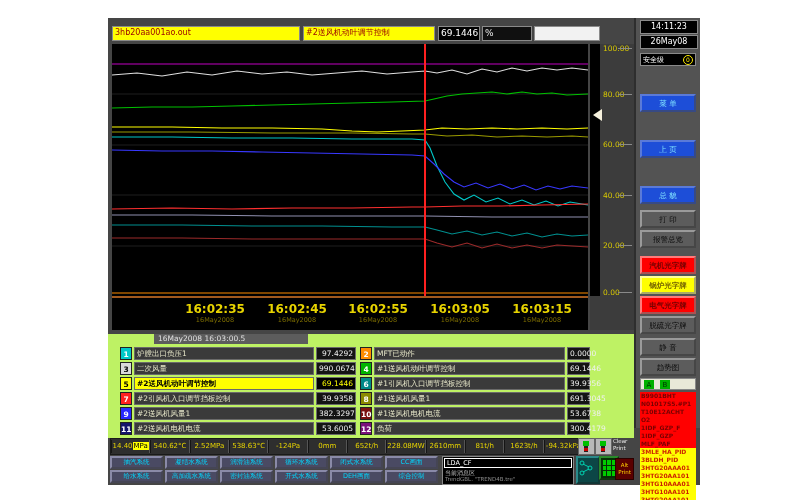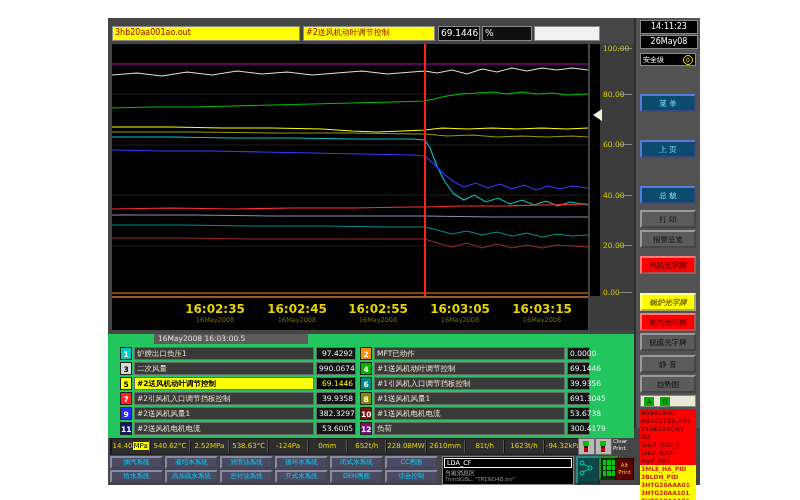--- a/index.html
+++ b/index.html
@@ -22,21 +22,21 @@
   .xlab .t{color:#e8d400;font-size:12px;font-weight:bold;white-space:nowrap;}
   .xlab .d{color:#7c6c00;font-size:6.5px;white-space:nowrap;}
   
   #yscale{position:absolute;left:482px;top:26px;width:44px;height:286px;background:#3c3c3c;}
   #ybar{position:absolute;left:0;top:0;width:10px;height:252px;background:#000;}
   .ylab{position:absolute;left:13px;color:#d8c800;font-size:7.5px;white-space:nowrap;}
   .ytick{position:absolute;left:28px;width:14px;height:1px;background:#8a8a8a;}
   #pointer{position:absolute;left:3px;width:0;height:0;border-top:6px solid transparent;
     border-bottom:6px solid transparent;border-right:9px solid #f5f0dc;}
   
-  #legend{position:absolute;left:0;top:316px;width:526px;height:104px;background:#22c55e;}
+  #legend{position:absolute;left:0;top:316px;width:526px;height:104px;background:#bef264;}
   #legend-ts{position:absolute;left:46px;top:0;width:150px;height:10px;background:#5c5c5c;
     color:#e0e0e0;font-size:7.5px;line-height:10px;padding-left:4px;}
   #lcol{position:absolute;left:12px;top:13px;width:236px;}
   #rcol{position:absolute;left:252px;top:13px;width:230px;}
   .lrow{display:flex;height:13px;margin-bottom:2px;align-items:stretch;}
   .numbox{width:12px;font-size:7.5px;font-weight:bold;color:#fff;text-align:center;line-height:13px;
     border:1px solid #222;margin-right:2px;box-sizing:border-box;}
   .lbl{flex:1;background:#3a3a3a;border:1px solid #6a6a6a;color:#e6e6c8;font-size:7.5px;
     line-height:11px;padding:0 2px;white-space:nowrap;overflow:hidden;box-sizing:border-box;margin-right:2px;}
   .lval{background:#141414;border:1px solid #6a6a6a;color:#f0f0f0;font-size:7.5px;line-height:11px;
@@ -79,24 +79,24 @@
   #sidebar{position:absolute;left:526px;top:0;width:66px;height:410px;background:#535353;
     border-left:2px solid #2e2e2e;box-sizing:border-box;padding:2px 3px 0 4px;}
   .sb-black{width:56px;height:12px;background:#000;border:1px solid #8a8a8a;color:#fff;font-size:8px;
     line-height:11px;text-align:center;}
   #sb-sec{width:56px;height:13px;background:#000;border:1px solid #8a8a8a;color:#fff;font-size:7px;
     line-height:12px;display:flex;justify-content:space-between;padding:0 2px;box-sizing:border-box;}
   #sb-sec .lvl{color:#ffee00;border:1px solid #ffee00;border-radius:50%;width:8px;height:8px;
     line-height:8px;font-size:6px;text-align:center;margin-top:1px;}
   .sbtn{width:56px;height:18px;font-size:7.5px;text-align:center;line-height:15px;cursor:pointer;
     white-space:nowrap;overflow:hidden;box-sizing:border-box;}
-  .sbtn.blue{background:#0c4a6e;color:#7fe0ff;border:2px outset #5a7ad8;margin-top:28px;}
+  .sbtn.blue{background:#1d4ed8;color:#7fe0ff;border:2px outset #5a7ad8;margin-top:28px;}
   .sbtn.gray{background:#5c5c5c;color:#0a0a0a;border:2px outset #9a9a9a;}
   .sbtn.red{background:#ff0000;color:#7a0000;border:2px outset #ff7a7a;font-weight:bold;}
-  .sbtn.yellow{background:#ffff00;color:#7a6a00;border:2px outset #ffff9a;font-weight:bold;font-style:italic;}
+  .sbtn.yellow{background:#ffff00;color:#7a6a00;border:2px outset #ffff9a;font-weight:bold;}
   #sb-tabs{width:56px;height:12px;background:#e8e8d8;border:1px solid #888;display:flex;gap:6px;
     padding-left:3px;box-sizing:border-box;margin-bottom:2px;}
   #sb-tabs span{background:#00b000;color:#003000;font-size:7px;line-height:10px;width:10px;
     text-align:center;margin-top:1px;height:9px;}
   .alarm{width:56px;height:8px;font-size:6px;font-weight:bold;line-height:8px;white-space:nowrap;
     overflow:hidden;padding-left:1px;box-sizing:border-box;cursor:pointer;}
   .alarm.red{background:#ff0000;color:#7a0000;}
   .alarm.yellow{background:#ffff00;color:#cc2200;}
 </style>
 </head>
@@ -323,21 +323,21 @@
     <div id="sb-sec" style="margin-bottom:5px;">
       <span>安全级</span>
       <span class="lvl">0</span>
     </div>
     <div id="navbtns">
         <div class="sbtn blue" style="margin-bottom: 2px;">菜 单</div>
         <div class="sbtn blue" style="margin-bottom: 2px;">上 页</div>
         <div class="sbtn blue" style="margin-bottom: 6px;">总 貌</div>
         <div class="sbtn gray" style="margin-bottom: 2px;">打 印</div>
         <div class="sbtn gray" style="margin-bottom: 8px;">报警总览</div>
-        <div class="sbtn red" style="margin-bottom: 19px;">汽机光字牌</div>
+        <div class="sbtn red" style="margin-bottom: 2px;">汽机光字牌</div>
         <div class="sbtn yellow" style="margin-bottom: 2px;">锅炉光字牌</div>
         <div class="sbtn red" style="margin-bottom: 2px;">电气光字牌</div>
         <div class="sbtn gray" style="margin-bottom: 4px;">脱硫光字牌</div>
         <div class="sbtn gray" style="margin-bottom: 2px;">静 音</div>
         <div class="sbtn gray" style="margin-bottom: 2px;">趋势图</div>
       </div>
     <div id="sb-tabs">
         <span>A</span>
         <span>B</span>
       </div>

